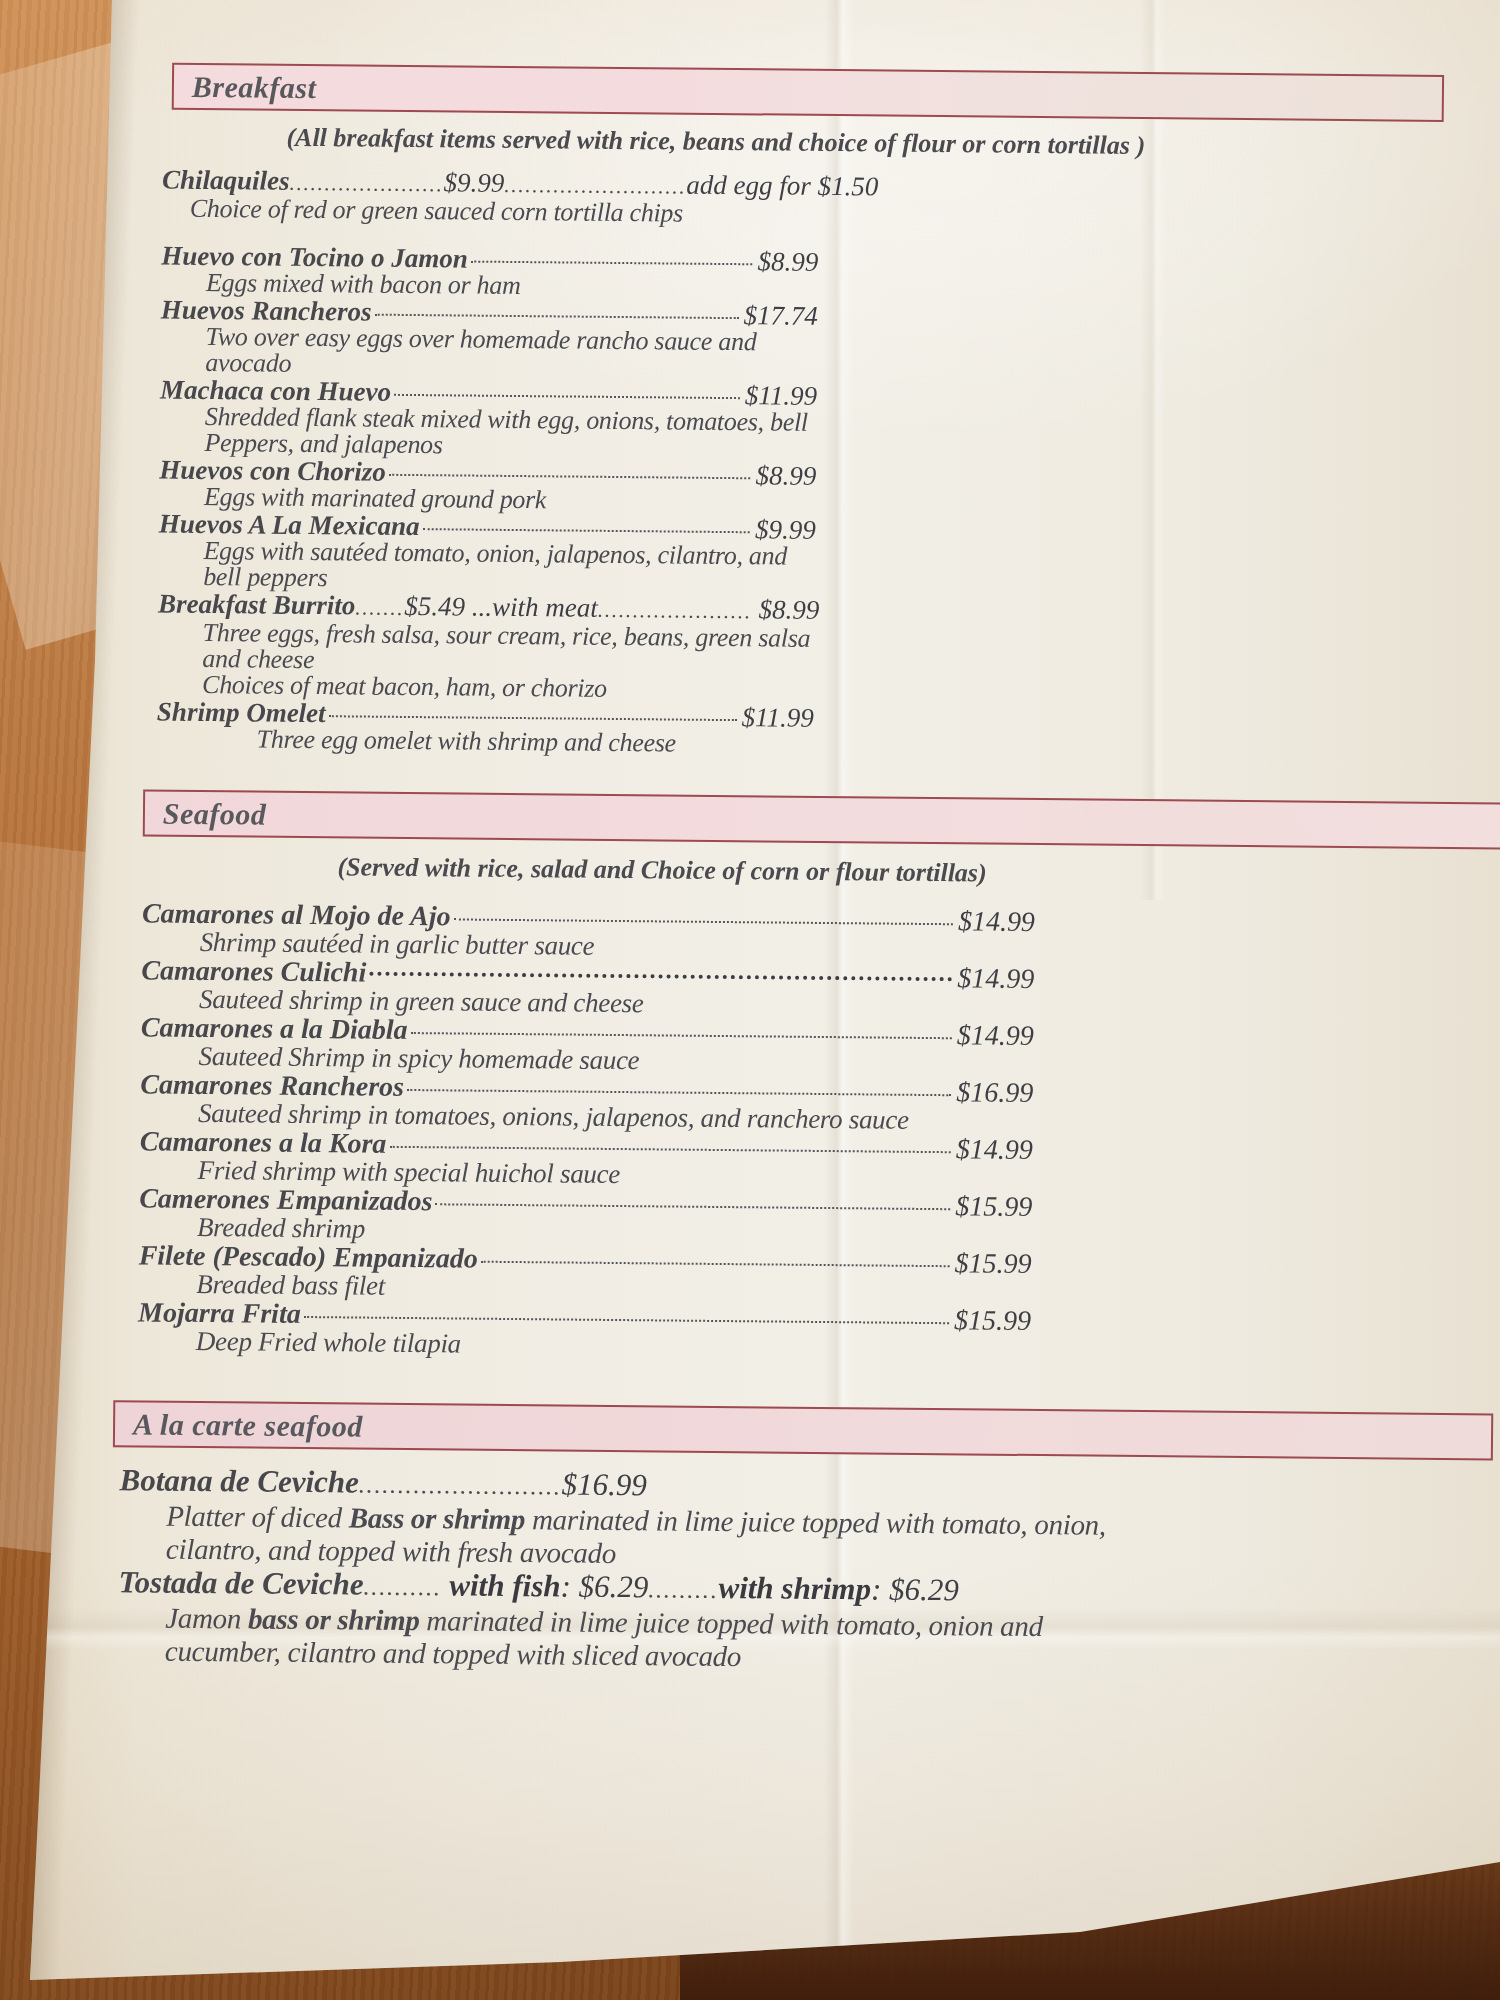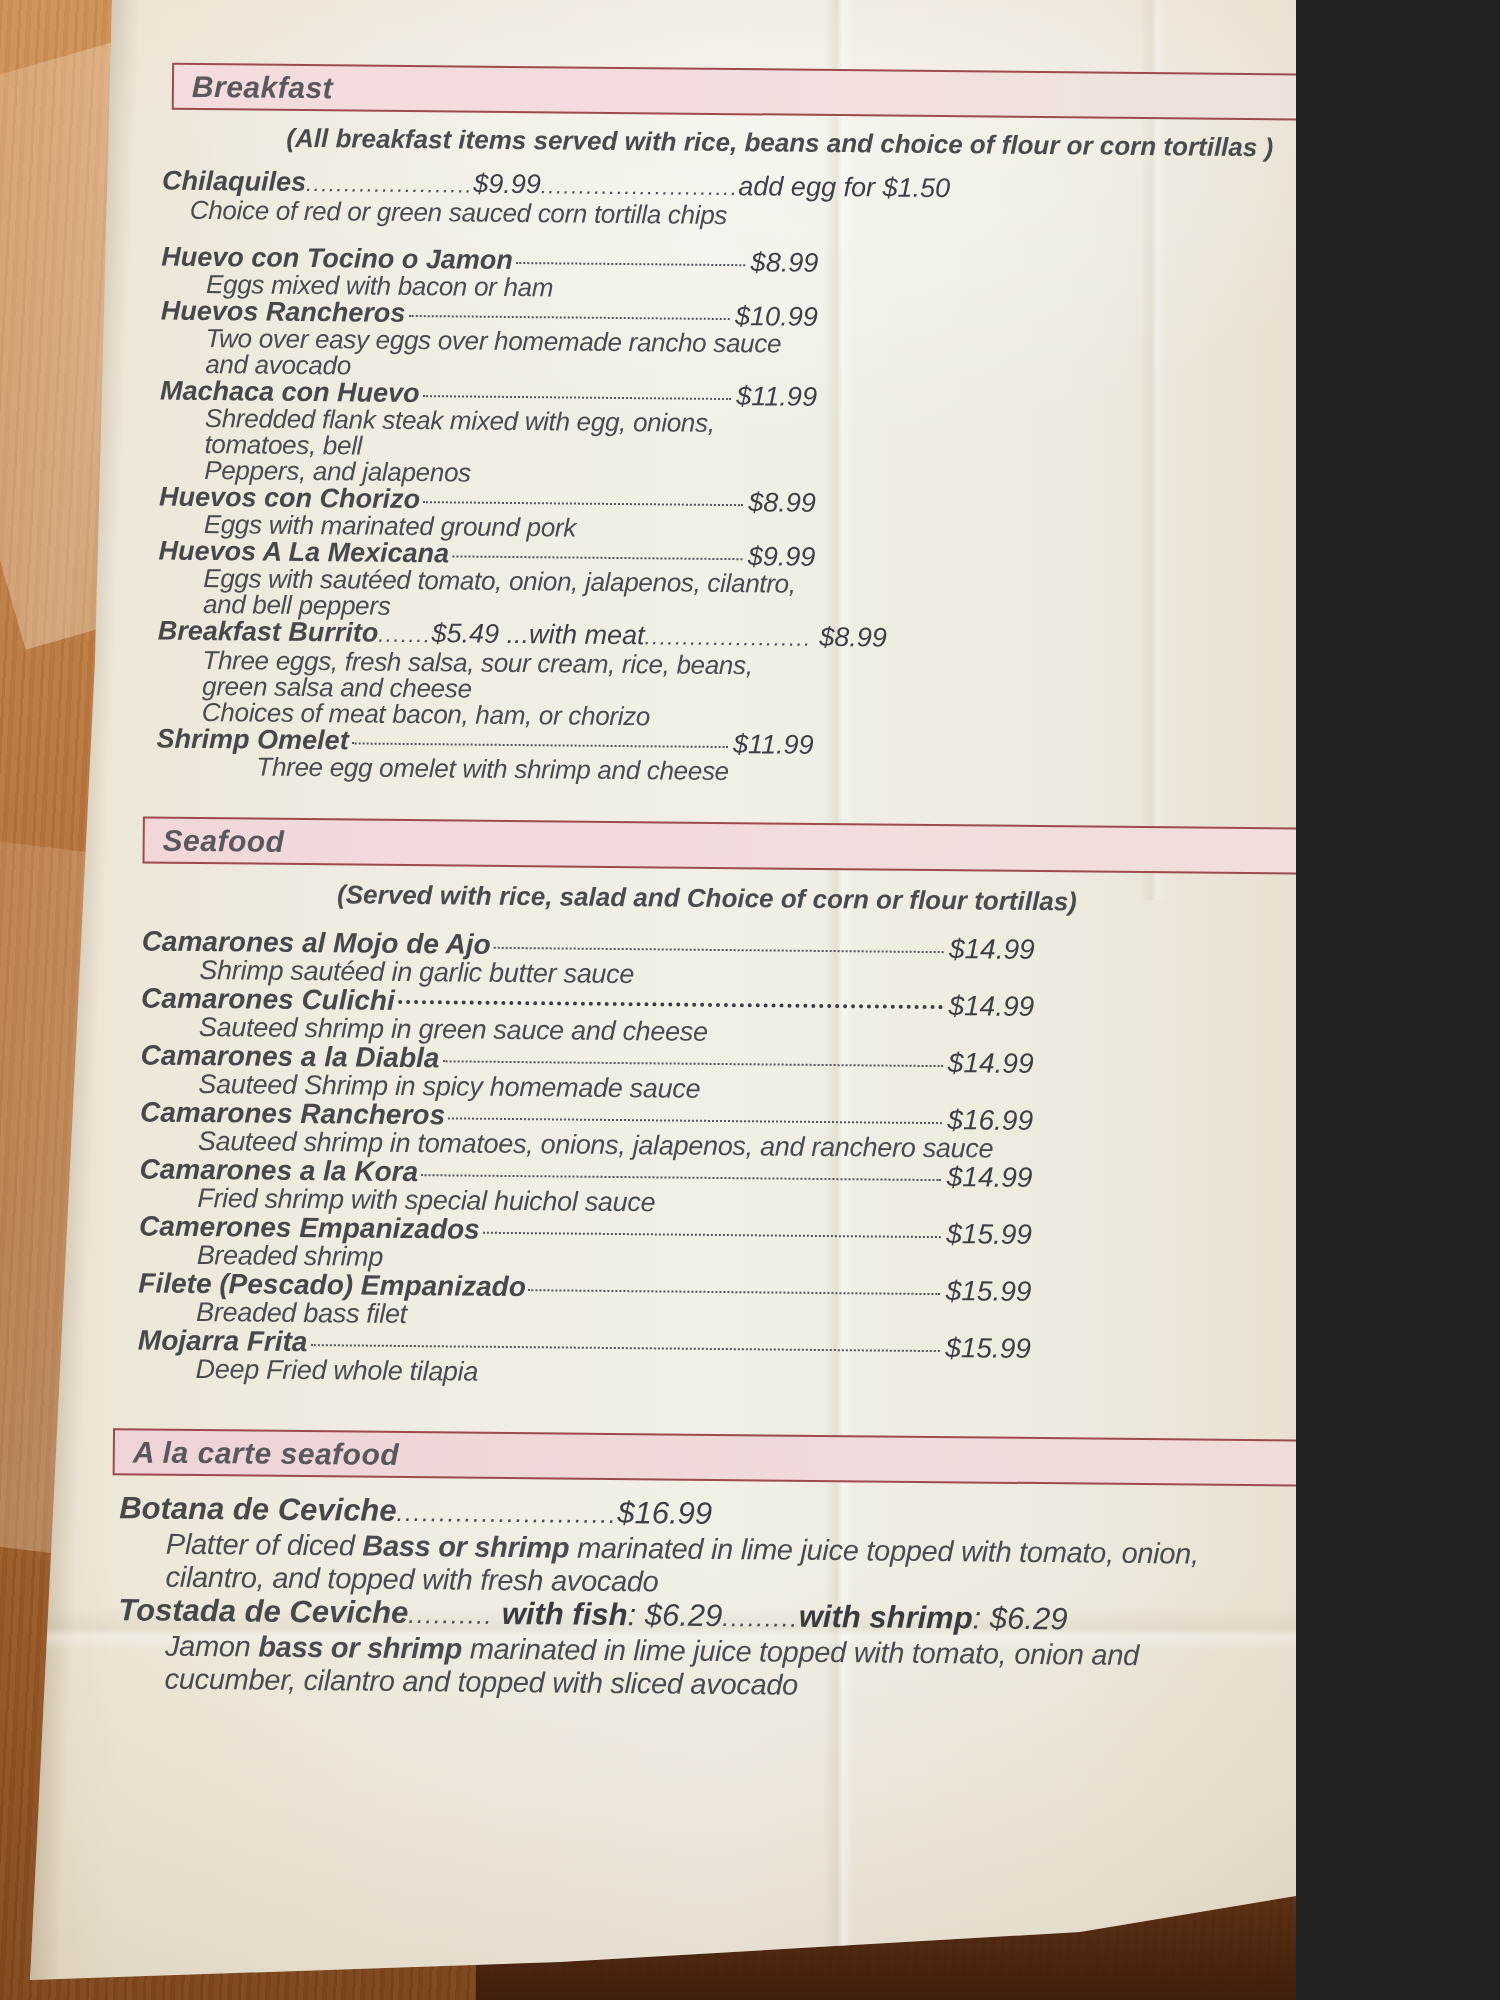--- a/index.html
+++ b/index.html
@@ -1,18 +1,18 @@
 <!DOCTYPE html>
 <html><head>
 <meta charset="utf-8">
 <style>
   html,body{margin:0;padding:0;background:#222;}
   .photo{
-    position:relative;width:1296px;height:2000px;overflow:hidden;
-    font-family:Liberation Sans, sans-serif;
+    position:relative;width:1500px;height:2000px;overflow:hidden;
+    font-family:Liberation Serif, serif;
     background:linear-gradient(168deg,#cf9258 0%,#c08049 22%,#b06c34 45%,#9a5a27 68%,#7e461c 88%,#6b3a16 100%);
   }
   .photo::before{ 
     content:"";position:absolute;inset:0;
     background:repeating-linear-gradient(93deg,
       rgba(90,45,15,0.07) 0 3px, rgba(255,220,180,0.06) 3px 8px,
       rgba(120,60,25,0.05) 8px 13px, rgba(255,235,200,0.04) 13px 19px);
   }
   .tape{position:absolute;pointer-events:none;}
   .tape-a{left:-60px;top:40px;width:440px;height:560px;transform:rotate(-16deg);
@@ -126,21 +126,21 @@
                 <span class="item-name">Huevo con Tocino o Jamon</span>
                 <span class="leader"></span>
                 <span class="item-price">$8.99</span>
               </div>
               <div class="desc">Eggs mixed with bacon or ham</div>
             </div>
             <div class="item">
               <div class="item-line">
                 <span class="item-name">Huevos Rancheros</span>
                 <span class="leader"></span>
-                <span class="item-price">$10.99</span>
+                <span class="item-price">$17.74</span>
               </div>
               <div class="desc">Two over easy eggs over homemade rancho sauce and avocado</div>
             </div>
             <div class="item">
               <div class="item-line">
                 <span class="item-name">Machaca con Huevo</span>
                 <span class="leader"></span>
                 <span class="item-price">$11.99</span>
               </div>
               <div class="desc">Shredded flank steak mixed with egg, onions, tomatoes, bell</div>

